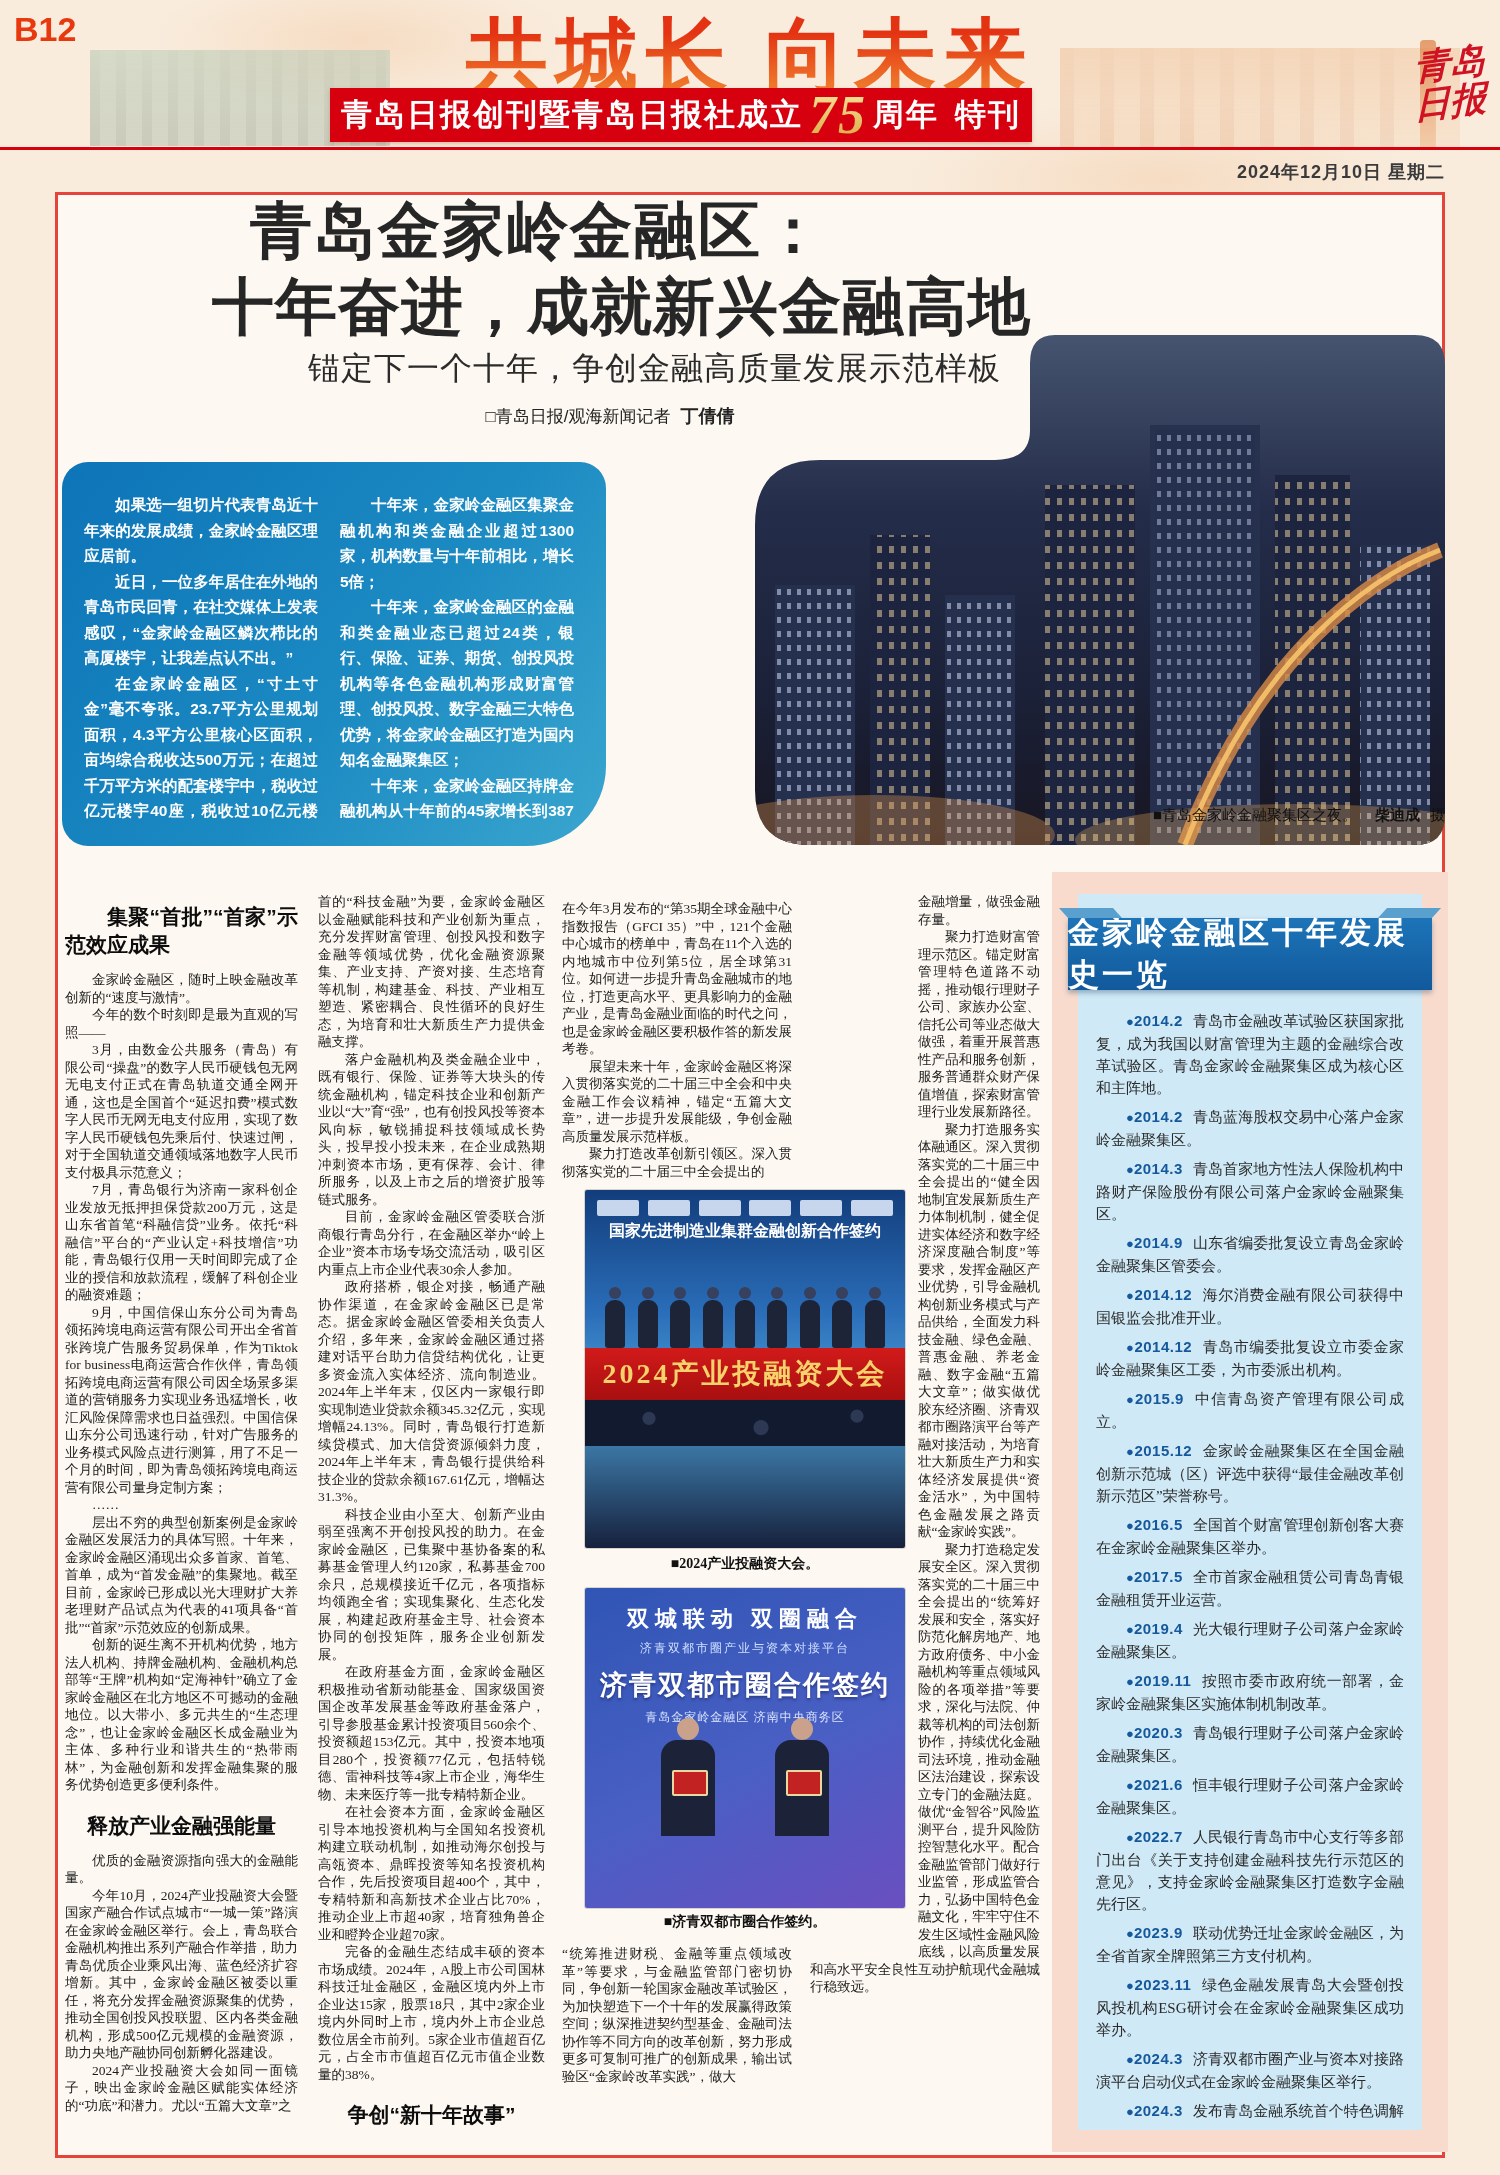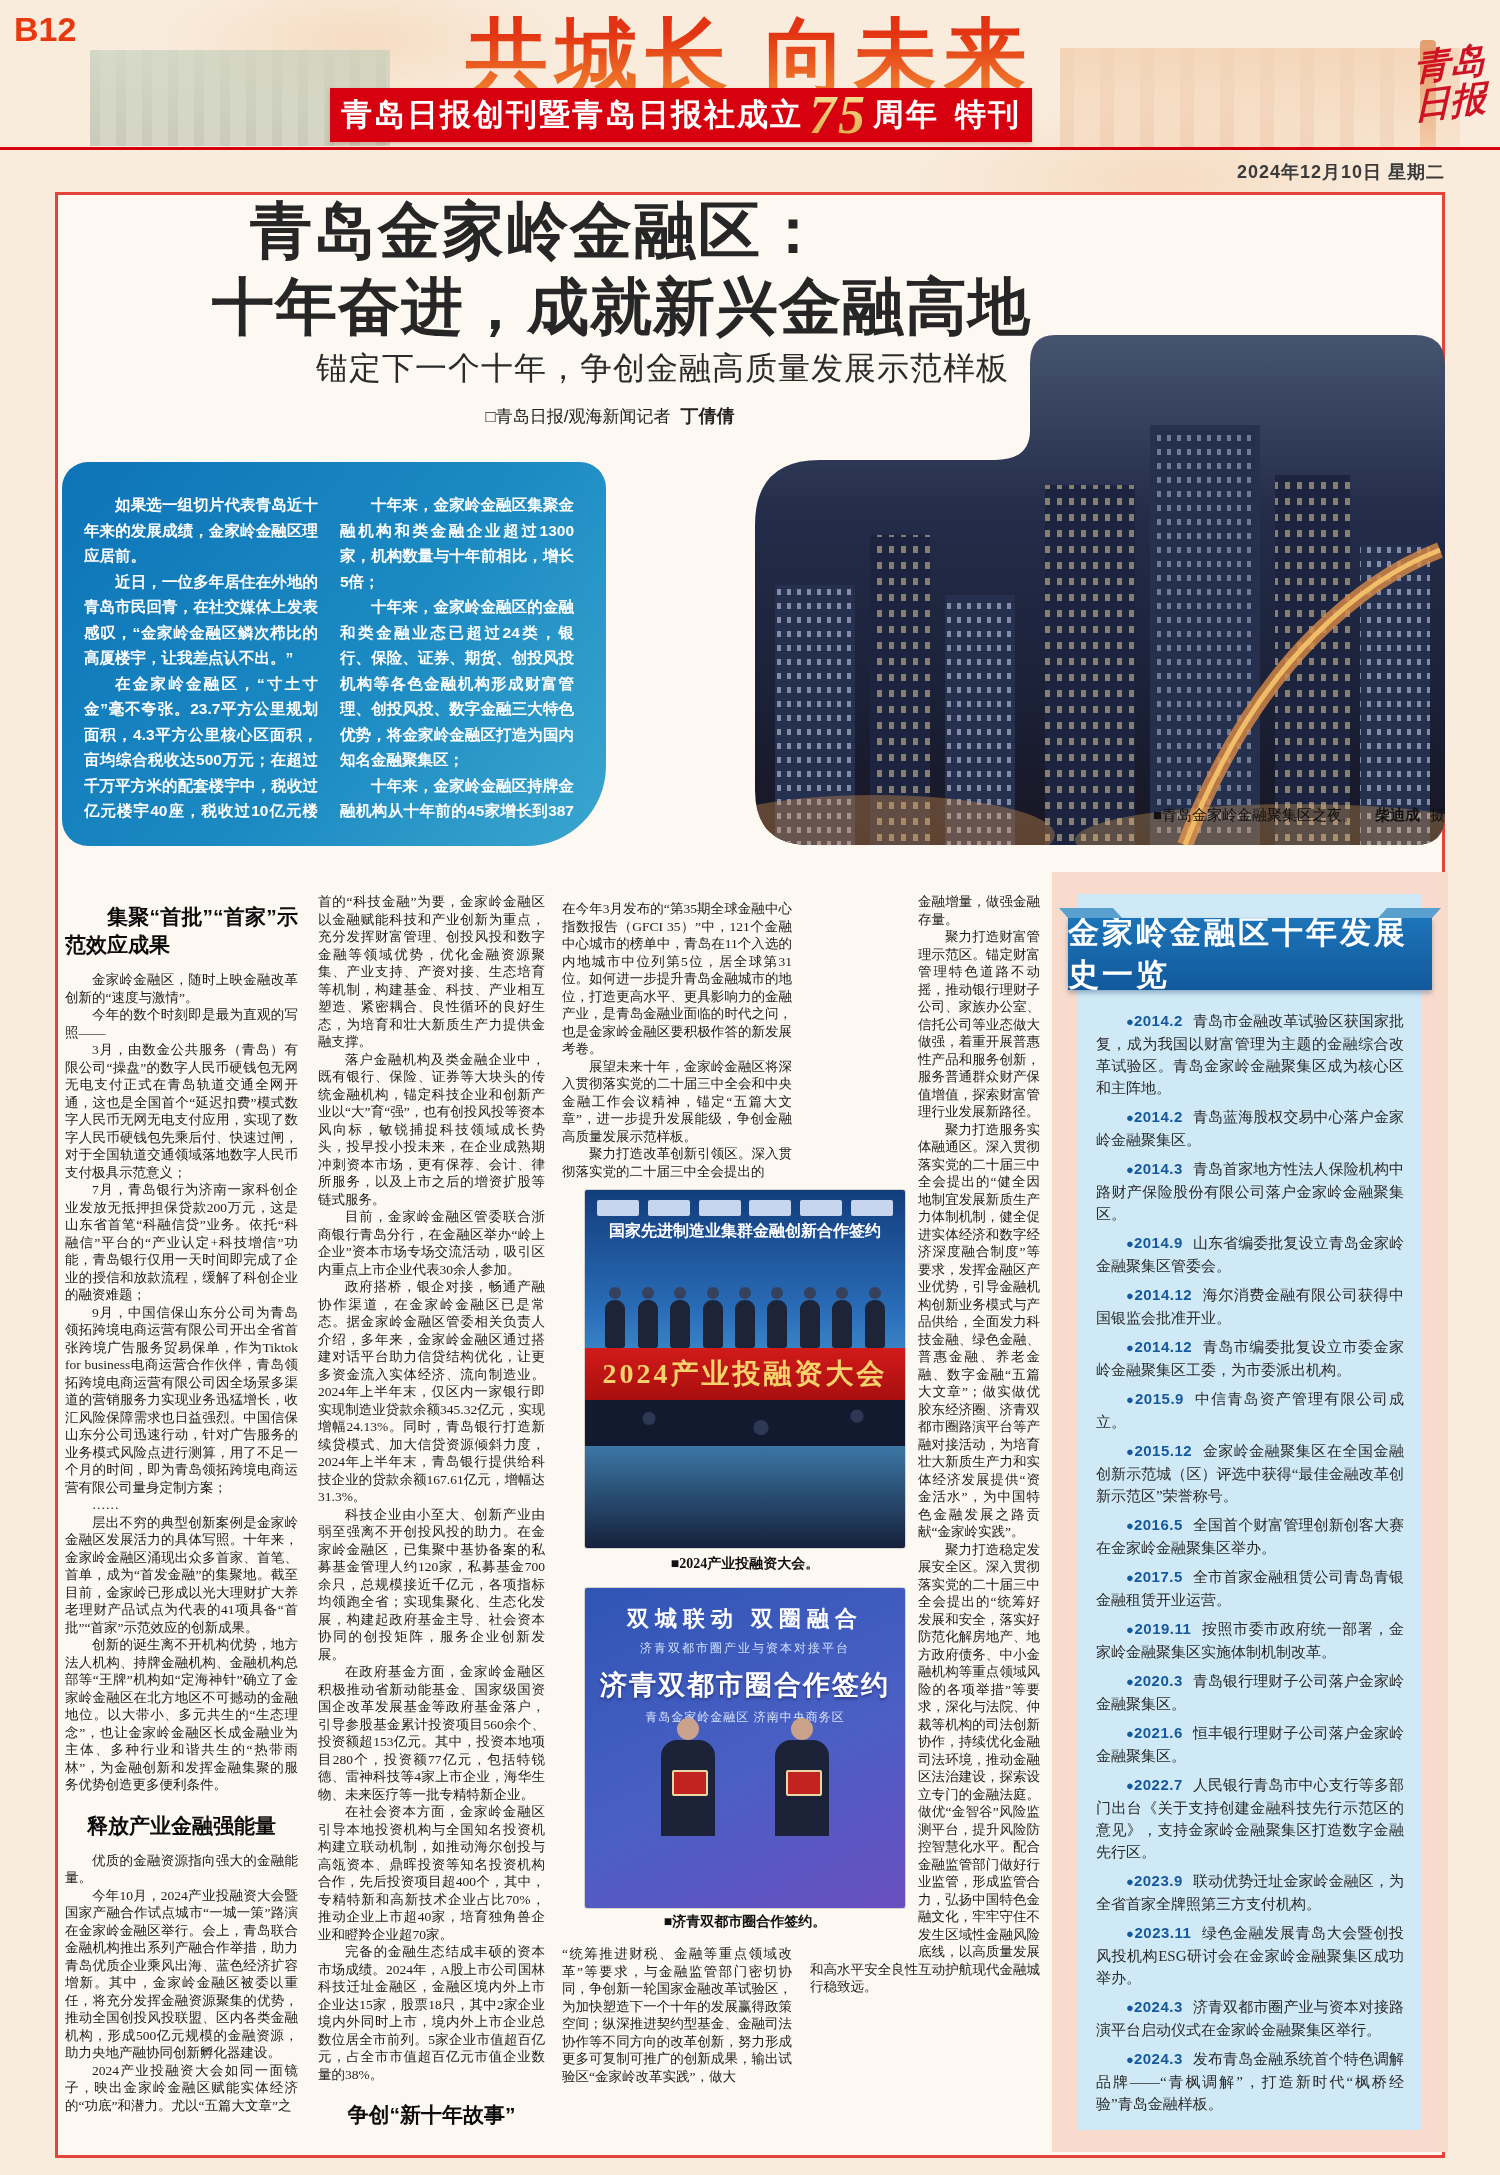--- a/index.html
+++ b/index.html
@@ -27,21 +27,21 @@
     background:linear-gradient(180deg,#fbe9a4,#d9a43c);-webkit-background-clip:text;background-clip:text;color:transparent}
   .banner .tk{margin-left:16px;font-weight:bold}
   .nameplate{position:absolute;left:1408px;top:46px;width:84px;color:#cf1322;
     font:italic bold 36px/1.05 "Liberation Serif",serif;transform:rotate(-7deg) skewX(-6deg);text-align:center}
   .redrule{position:absolute;left:0;top:147px;width:1500px;height:3px;background:#d7000f}
   .issuedate{position:absolute;right:55px;top:160px;font:bold 18px "Liberation Sans",sans-serif;color:#3a3a3a;letter-spacing:1px}
   
   .frame{position:absolute;left:55px;top:192px;width:1390px;height:1966px;border:3px solid #e5443c;background:#fdf9f2;box-sizing:border-box}
   .hl1{position:absolute;left:250px;top:200px;font:bold 62px/1 "Liberation Serif",serif;color:#262626;letter-spacing:2px}
   .hl2{position:absolute;left:212px;top:276px;font:bold 62px/1 "Liberation Serif",serif;color:#262626;letter-spacing:1px}
-  .subhl{position:absolute;left:316px;top:352px;font:32px/1 "Liberation Sans",sans-serif;color:#2b2b2b;letter-spacing:1px}
+  .subhl{position:absolute;left:308px;top:352px;font:32px/1 "Liberation Sans",sans-serif;color:#2b2b2b;letter-spacing:1px}
   .byline{position:absolute;left:380px;top:404px;width:460px;text-align:center;font:17px "Liberation Sans",sans-serif;color:#222}
   .byline b{margin-left:10px;font-size:18px}
   
   .intro{position:absolute;left:62px;top:462px;width:544px;height:384px;
     background:linear-gradient(128deg,#0d74b8 0%,#1b8ac2 55%,#3aa6cf 100%);
     border-radius:26px 26px 80px 26px;box-sizing:border-box;padding:30px 32px 20px 22px;display:flex;gap:22px}
   .intro .icol{flex:1;overflow:hidden}
   .intro p{margin:0;text-indent:2em;text-align:justify;color:#fff;
     font:bold 15.5px/25.5px "Liberation Sans",sans-serif}
   
@@ -296,20 +296,21 @@
       <p class="tl"><span class="dot">●</span><b>2014.12</b><span>青岛市编委批复设立市委金家岭金融聚集区工委，为市委派出机构。</span></p>
 
       <p class="tl"><span class="dot">●</span><b>2015.9</b><span>中信青岛资产管理有限公司成立。</span></p>
 
       <p class="tl"><span class="dot">●</span><b>2015.12</b><span>金家岭金融聚集区在全国金融创新示范城（区）评选中获得“最佳金融改革创新示范区”荣誉称号。</span></p>
 
       <p class="tl"><span class="dot">●</span><b>2016.5</b><span>全国首个财富管理创新创客大赛在金家岭金融聚集区举办。</span></p>
 
       <p class="tl"><span class="dot">●</span><b>2017.5</b><span>全市首家金融租赁公司青岛青银金融租赁开业运营。</span></p>
 
+      <p class="tl"><span class="dot">●</span><b>2019.4</b><span>光大银行理财子公司落户金家岭金融聚集区。</span></p>
 
       <p class="tl"><span class="dot">●</span><b>2019.11</b><span>按照市委市政府统一部署，金家岭金融聚集区实施体制机制改革。</span></p>
 
       <p class="tl"><span class="dot">●</span><b>2020.3</b><span>青岛银行理财子公司落户金家岭金融聚集区。</span></p>
 
       <p class="tl"><span class="dot">●</span><b>2021.6</b><span>恒丰银行理财子公司落户金家岭金融聚集区。</span></p>
 
       <p class="tl"><span class="dot">●</span><b>2022.7</b><span>人民银行青岛市中心支行等多部门出台《关于支持创建金融科技先行示范区的意见》，支持金家岭金融聚集区打造数字金融先行区。</span></p>
 
       <p class="tl"><span class="dot">●</span><b>2023.9</b><span>联动优势迁址金家岭金融区，为全省首家全牌照第三方支付机构。</span></p>

